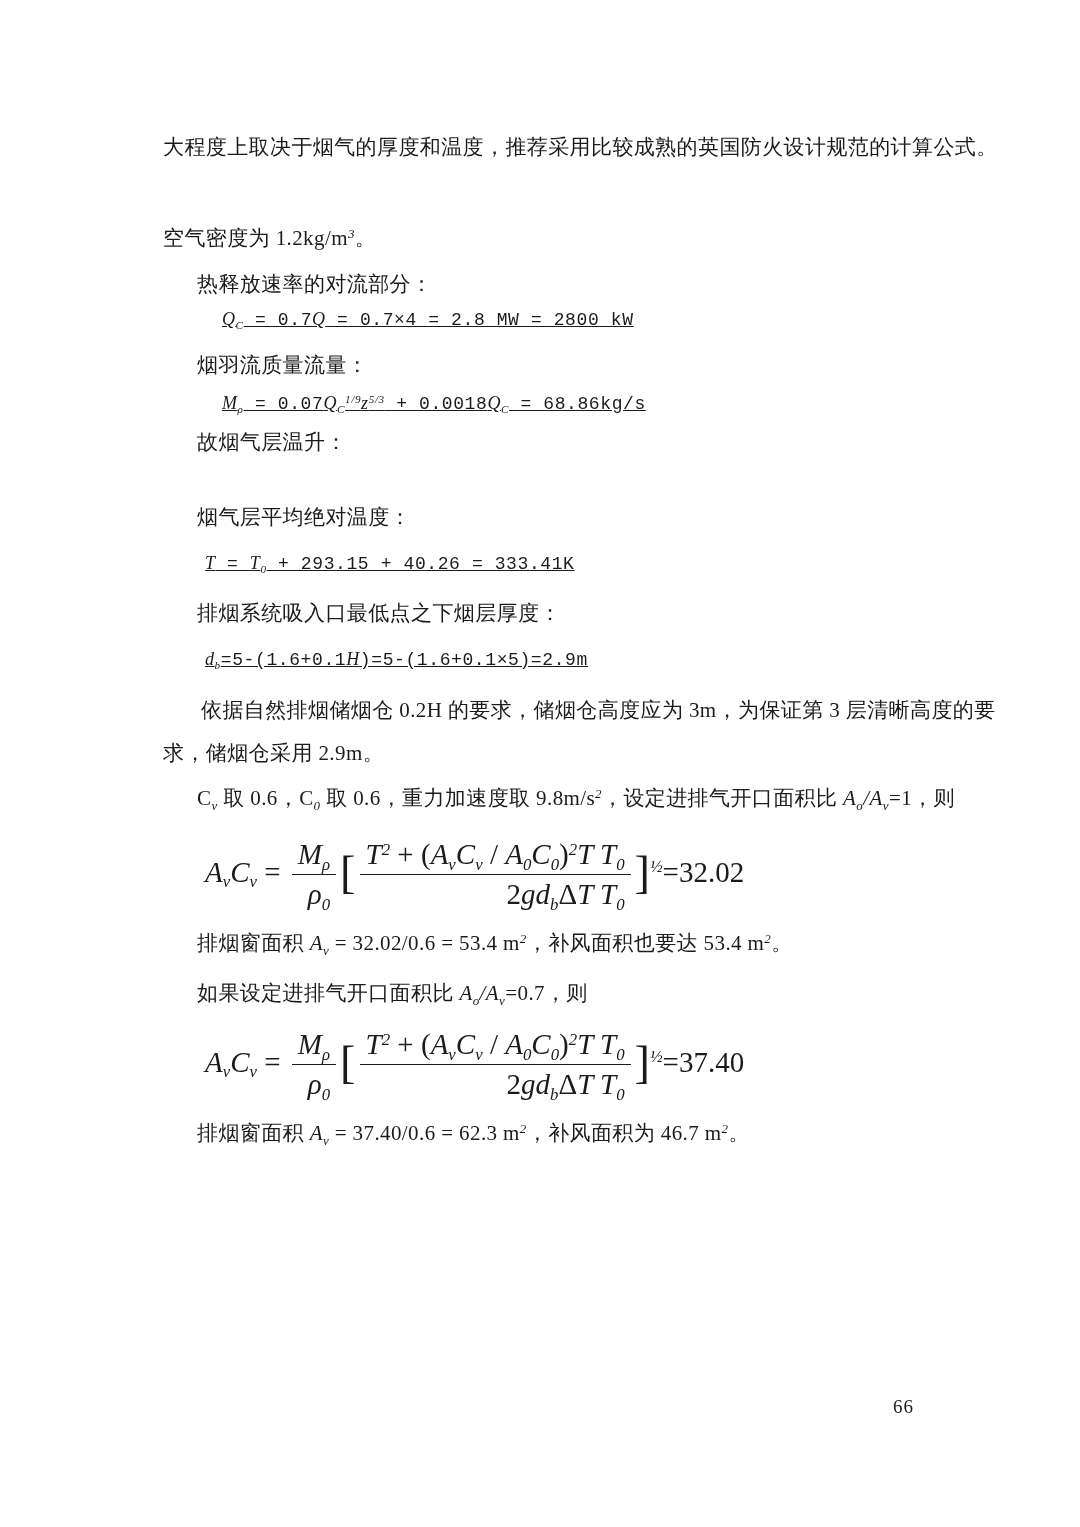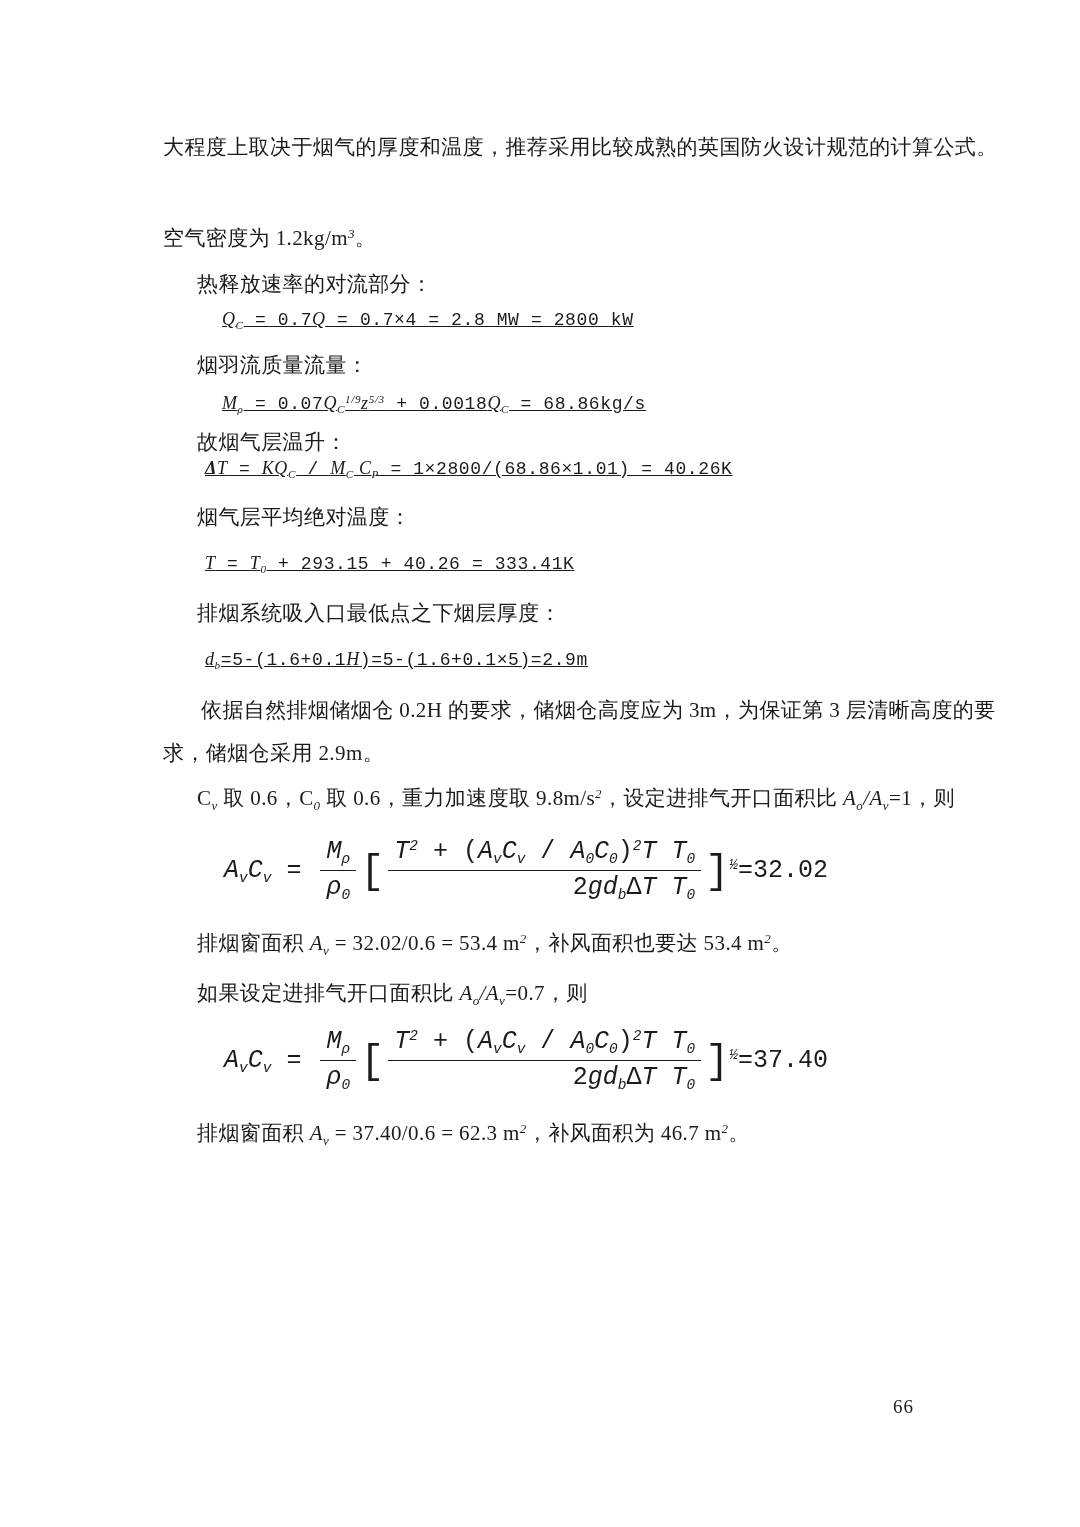--- a/index.html
+++ b/index.html
@@ -17,22 +17,22 @@
   }
   .mono .it, .mono sub, .mono sup, .mono .bi {
     font-family:"Liberation Serif","DejaVu Serif",serif;
   }
   .it  { font-style:italic; }
   .bi  { font-style:italic; font-weight:bold; }
   sub, sup { font-size:0.62em; font-style:italic; line-height:0; }
   sub { vertical-align:-0.35em; }
   sup { vertical-align:0.55em; }
   .bigf {
-    font-family:Liberation Mono, monospace;
-    font-size:25px; line-height:1;margin-left:19px;
+    font-family:Liberation Serif, serif;
+    font-size:29px; line-height:1;
   }
   .bigf sub, .bigf sup { font-size:0.58em; }
   .frac { display:inline-block; vertical-align:middle; text-align:right; margin:0 4px; line-height:1.15; }
   .frac .fnum { display:block; padding:0 6px 3px; border-bottom:1.6px solid #1b1b1b; }
   .frac .fden { display:block; padding:3px 6px 0; }
   .big  { font-size:160%; vertical-align:-0.15em; font-style:normal; }
   .pagenum { font-size:19px; letter-spacing:1px; }
 </style>
 </head>
 <body>
@@ -47,21 +47,20 @@
   <div class="ln cjk" style="top:270px; left:197px">热释放速率的对流部分：</div>
 
   <div class="ln mono" style="top:309px; left:222px"><span class="it">Q</span><sub>C</sub><span> = 0.7</span><span class="it">Q</span><span> = 0.7×4 = 2.8 MW = 2800 kW</span></div>
 
   <div class="ln cjk" style="top:351px; left:197px">烟羽流质量流量：</div>
 
   <div class="ln mono" style="top:393px; left:222px"><span class="it">M</span><sub>ρ</sub><span> = 0.07</span><span class="it">Q</span><sub>C</sub><sup>1/9</sup><span class="it">z</span><sup>5/3</sup><span> + 0.0018</span><span class="it">Q</span><sub>C</sub><span> = 68.86kg/s</span></div>
 
   <div class="ln cjk" style="top:428px; left:197px">故烟气层温升：</div>
 
-  <div class="ln mono" style="top:458px; left:205px"><span class="bi">Δ</span><span class="it">T</span><span> = </span><span class="it">KQ</span><sub>C</sub><span> / </span><span class="it">M</span><sub>C</sub><span class="it"> C</span><sub>P</sub><span> = 1×2800/(68.86×1.01) = 40.26K</span></div>
 
   <div class="ln cjk" style="top:503px; left:197px">烟气层平均绝对温度：</div>
 
   <div class="ln mono" style="top:553px; left:205px"><span class="it">T</span><span> = </span><span class="it">T</span><sub>0</sub><span> + 293.15 + 40.26 = 333.41K</span></div>
 
   <div class="ln cjk" style="top:599px; left:197px">排烟系统吸入口最低点之下烟层厚度：</div>
 
   <div class="ln mono" style="top:649px; left:205px"><span class="it">d</span><sub>b</sub><span>=5-(1.6+0.1</span><span class="it">H</span><span>)=5-(1.6+0.1×5)=2.9m</span></div>
 
   <div class="ln cjk" style="top:696px; left:201px">依据自然排烟储烟仓 0.2H 的要求，储烟仓高度应为 3m，为保证第 3 层清晰高度的要</div>

